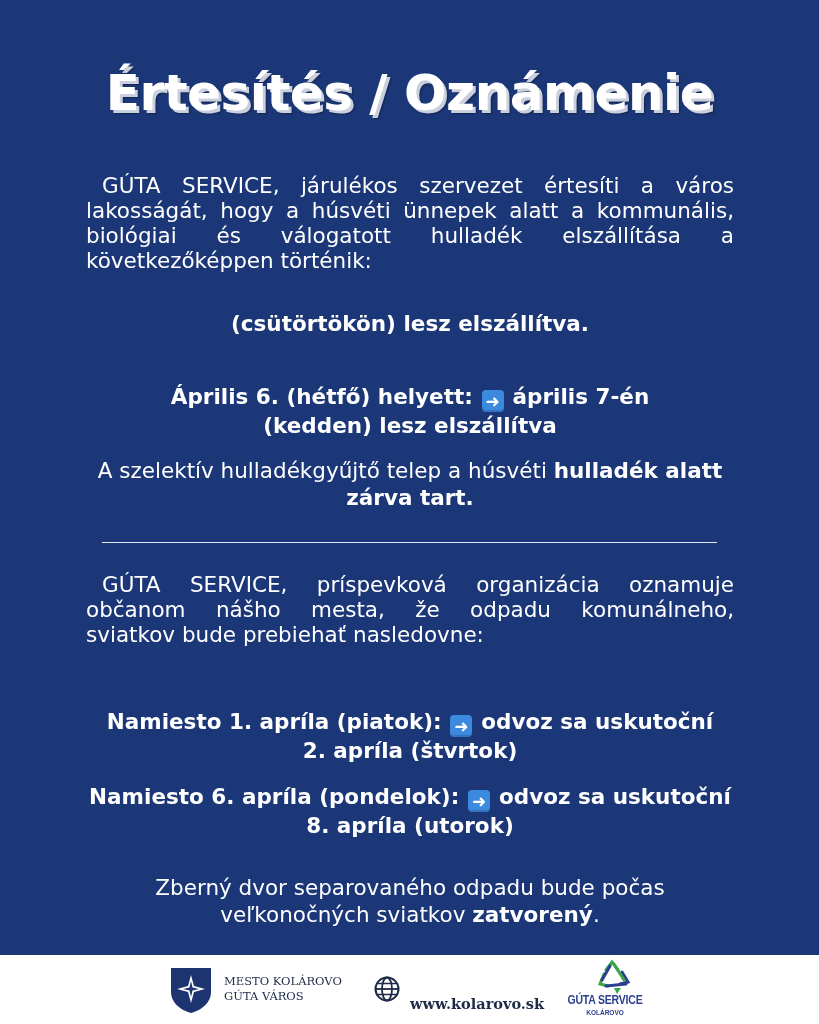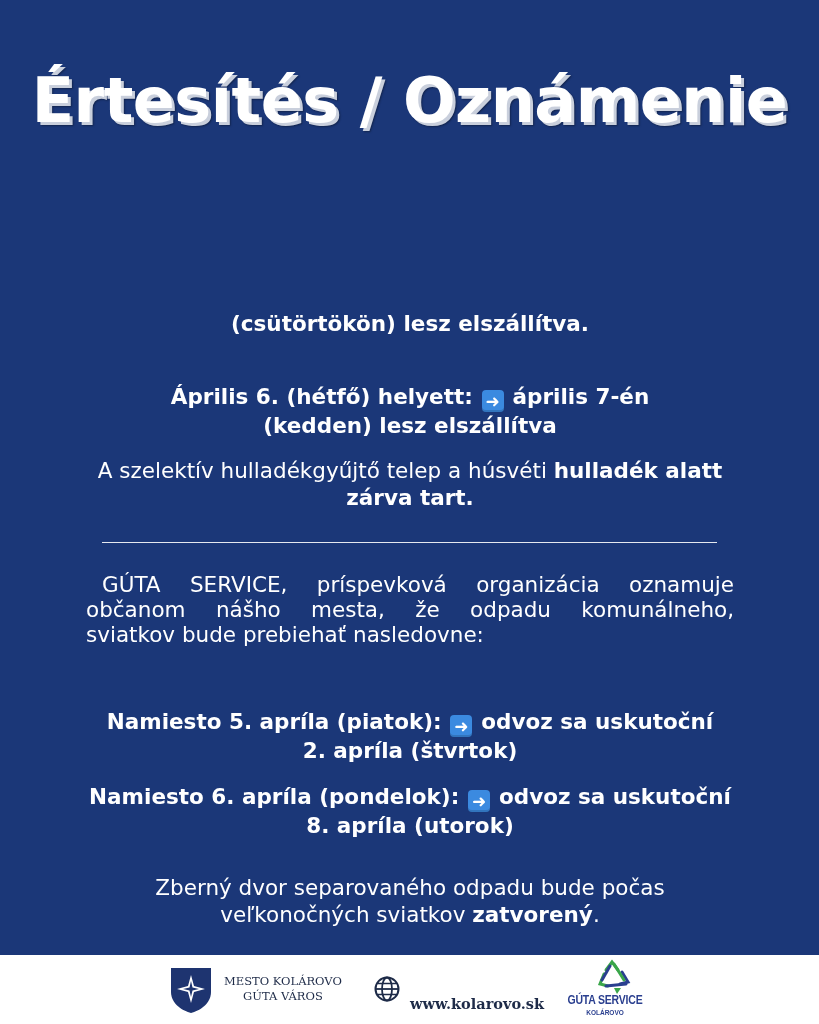--- a/index.html
+++ b/index.html
@@ -6,21 +6,21 @@
   body {
     width: 819px; height: 1024px; overflow: hidden;
     background: #1b3778;
     font-family: "DejaVu Sans", "Liberation Sans", sans-serif;
     color: #ffffff;
     position: relative;
   }
   .poster { position: absolute; left: 0; top: 0; width: 819px; height: 955px; background: #1b3778; }
   .title {
     position: absolute; top: 64px; left: 0; width: 819px; text-align: center;
-    font-size: 62px; font-weight: bold; letter-spacing: -0.5px;
+    font-size: 50px; font-weight: bold; letter-spacing: -0.5px;
     color: #ffffff;
     text-shadow: 3px 3px 0 #c9cfdc, 4px 4px 2px rgba(0,0,0,0.35);
   }
   .para {
     position: absolute; left: 86px; width: 648px;
     font-size: 21.5px; line-height: 25px; text-align: justify;
     text-align-last: left; color: #ffffff;
   }
   .center-block {
     position: absolute; left: 60px; width: 700px; text-align: center;
@@ -39,40 +39,46 @@
     position: absolute; top: 542px; left: 102px; width: 615px; height: 0;
     border-top: 1.5px solid #e6e9f0;
   }
   .footer {
     position: absolute; left: 0; top: 955px; width: 819px; height: 69px;
     background: #ffffff; color: #1b2a55;
   }
   .logo-city { position: absolute; left: 169px; top: 11px; width: 44px; height: 48px; }
   .city-text {
     position: absolute; left: 224px; top: 19px; font-family: "DejaVu Serif", "Liberation Serif", serif;
-    font-size: 11.5px; line-height: 15px; color: #1e2b48; text-align: center;
+    font-size: 11.5px; line-height: 15px; color: #1e2b48; 
   }
   .globe { position: absolute; left: 373px; top: 20px; width: 28px; height: 28px; }
   .web {
     position: absolute; left: 410px; top: 24px; font-family: "DejaVu Serif", "Liberation Serif", serif;
     font-weight: bold; font-size: 14.5px; color: #1e2b48; margin-top: 16px;
   }
   .guta-logo { position: absolute; left: 584px; top: 4px; width: 60px; height: 62px; text-align: center; }
   .guta-name { position: absolute; left: 566px; top: 38px; width: 78px; text-align: center;
     font-family: "Liberation Sans", sans-serif; font-weight: bold; font-size: 10.5px; color: #2a3f8f; letter-spacing: -0.2px; transform: scaleY(1.15);}
   .guta-sub { position: absolute; left: 566px; top: 54px; width: 78px; text-align: center;
     font-family: "Liberation Sans", sans-serif; font-weight: bold; font-size: 6.5px; color: #2a3f8f; }
 </style>
 </head>
 <body>
 
 <div class="poster">
 
   <div class="title">Értesítés / Oznámenie</div>
 
+  <div class="para" style="top:173px;">
+    <span class="line" style="text-align:justify;text-align-last:justify;padding-left:16px;">GÚTA SERVICE, járulékos szervezet értesíti a város</span>
+    <span class="line" style="text-align:justify;text-align-last:justify;">lakosságát, hogy a húsvéti ünnepek alatt a kommunális,</span>
+    <span class="line" style="text-align:justify;text-align-last:justify;">biológiai és válogatott hulladék elszállítása a</span>
+    <span class="line">következőképpen történik:</span>
+  </div>
 
   <div class="center-block" style="top:310px;">
     <span class="line"><b>(csütörtökön) lesz elszállítva.</b></span>
   </div>
 
   <div class="center-block" style="top:383px;">
     <span class="line"><b>Április 6. (hétfő) helyett:</b> <span class="arrow">➜</span> <b>április 7-én</b></span>
     <span class="line"><b>(kedden) lesz elszállítva</b></span>
   </div>
 
@@ -83,21 +89,21 @@
 
   <div class="divider"></div>
 
   <div class="para" style="top:572px;">
     <span class="line" style="text-align:justify;text-align-last:justify;padding-left:16px;">GÚTA SERVICE, príspevková organizácia oznamuje</span>
     <span class="line" style="text-align:justify;text-align-last:justify;">občanom nášho mesta, že odpadu komunálneho,</span>
     <span class="line">sviatkov bude prebiehať nasledovne:</span>
   </div>
 
   <div class="center-block" style="top:708px;">
-    <span class="line"><b>Namiesto 5. apríla (piatok):</b> <span class="arrow">➜</span> <b>odvoz sa uskutoční</b></span>
+    <span class="line"><b>Namiesto 1. apríla (piatok):</b> <span class="arrow">➜</span> <b>odvoz sa uskutoční</b></span>
     <span class="line"><b>2. apríla (štvrtok)</b></span>
   </div>
 
   <div class="center-block" style="top:783px;">
     <span class="line"><b>Namiesto 6. apríla (pondelok):</b> <span class="arrow">➜</span> <b>odvoz sa uskutoční</b></span>
     <span class="line"><b>8. apríla (utorok)</b></span>
   </div>
 
   <div class="center-block" style="top:874px;">
     <span class="line">Zberný dvor separovaného odpadu bude počas</span>

